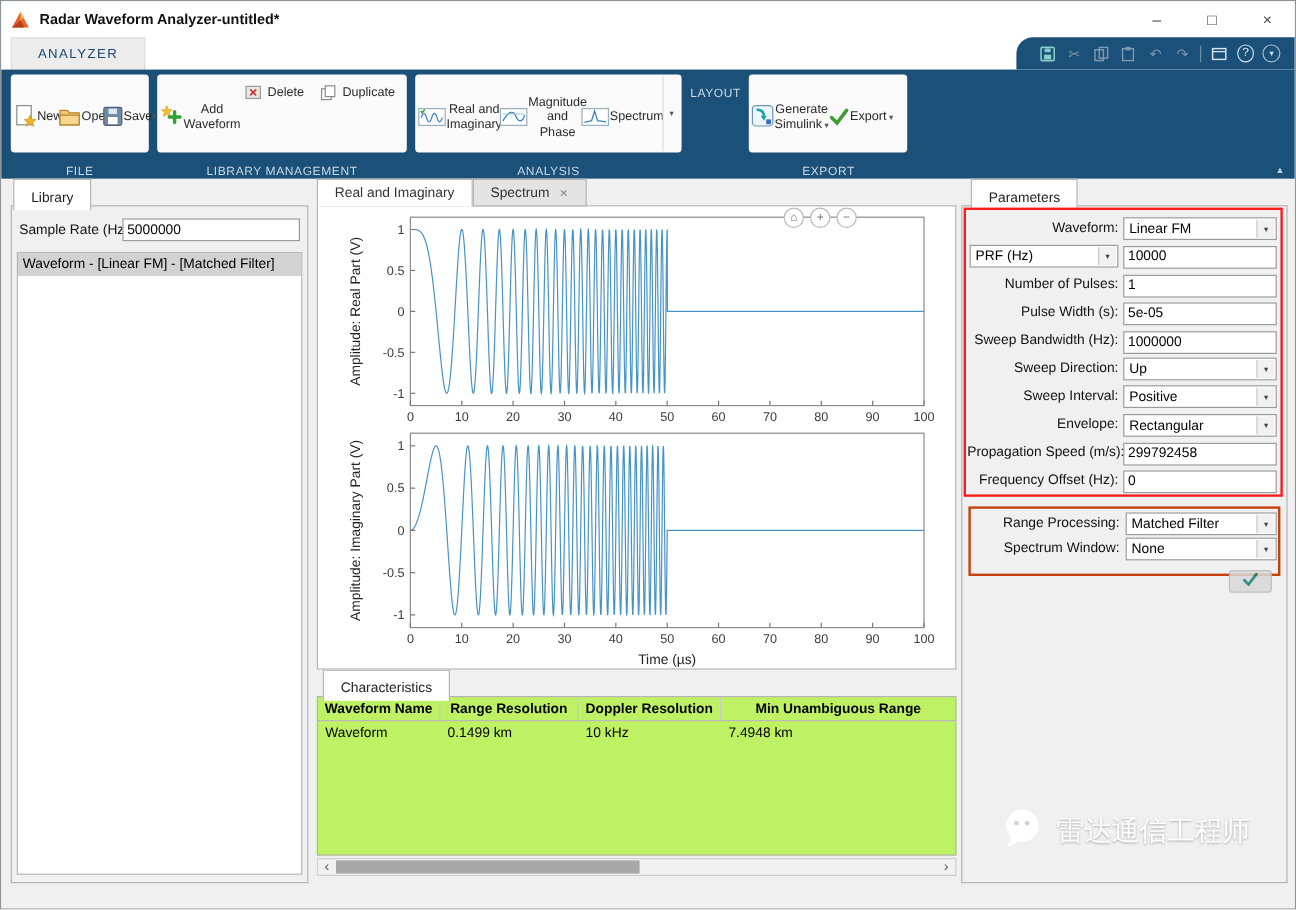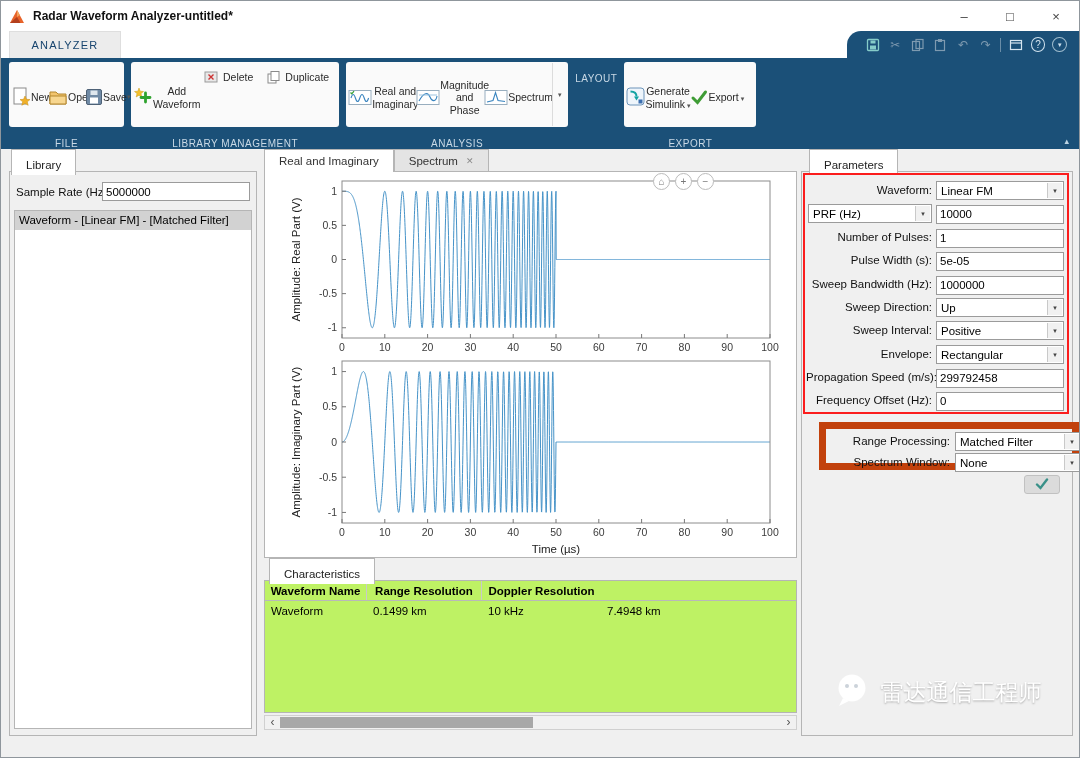--- a/index.html
+++ b/index.html
@@ -82,21 +82,21 @@
   
   .params{left:800px;width:272px}
   .prow{position:absolute;left:4px;right:8px;height:20px}
   .plabel{position:absolute;left:0;width:126px;text-align:right;font-size:11.5px;line-height:19px;color:#111;white-space:nowrap}
   .pctrl{position:absolute;left:130px;right:0;height:19px}
   .pctrl-left{position:absolute;left:2px;width:124px;height:19px}
   .pctrl .tinput{width:100%}
   .dd{position:relative;height:19px;background:#fff;border:1px solid #9b9b9b;font-size:11.5px;color:#000;display:flex;align-items:center;padding:0 18px 0 4px;white-space:nowrap;overflow:hidden;cursor:default}
   .dd .chev{position:absolute;right:1px;top:1px;bottom:1px;width:15px;background:#f1f1f1;border-left:1px solid #c9c9c9;display:flex;align-items:center;justify-content:center;font-size:7px;color:#444}
   .annotation-box{position:absolute;left:1px;top:1px;width:266px;height:241px;border:2px solid #fb1d1d;z-index:6;pointer-events:none}
-  .pgroup{position:absolute;left:17px;width:260px;top:250px;height:48px;border:7px solid #c2410c}
+  .pgroup{position:absolute;left:5px;width:260px;top:250px;height:58px;border:2px solid #c2410c}
   .prow2{position:absolute;left:2px;right:4px;height:20px}
   .plabel2{position:absolute;left:0;width:122px;text-align:right;font-size:11.5px;line-height:19px;color:#111;white-space:nowrap}
   .pctrl2{position:absolute;left:127px;width:126px;height:19px}
   .apply-btn{position:absolute;left:222px;top:303px;width:36px;height:19px;background:#d8d8d8;border:1px solid #b9b9b9;border-radius:3px;display:flex;align-items:center;justify-content:center;opacity:.85;cursor:default}
   .watermark{position:absolute;left:0;right:0;top:500px;display:flex;align-items:center;justify-content:center;gap:10px}
   .wm-text{font-size:23px;color:#fff;text-shadow:0 1px 2px rgba(0,0,0,.3);white-space:nowrap}
 
   svg text.tick{font-family:"Liberation Sans",sans-serif;font-size:10.5px;fill:#3c3c3c}
   svg text.axlabel{font-family:"Liberation Sans",sans-serif;font-size:11.5px;fill:#222}
 </style>
@@ -414,20 +414,21 @@
 
       <div class="ptab chartab">
         <span>Characteristics</span>
       </div>
 
       <div class="tablebox">
         <div class="thead">
           <div class="tc c0">Waveform Name</div>
           <div class="tc c1">Range Resolution</div>
           <div class="tc c2">Doppler Resolution</div>
+          <div class="tc c3">Min Unambiguous Range</div>
         </div>
         <div class="trow">
           <div class="tc c0">Waveform</div>
           <div class="tc c1">0.1499 km</div>
           <div class="tc c2">10 kHz</div>
           <div class="tc c3">7.4948 km</div>
         </div>
       </div>
 
       <div class="hscroll">

